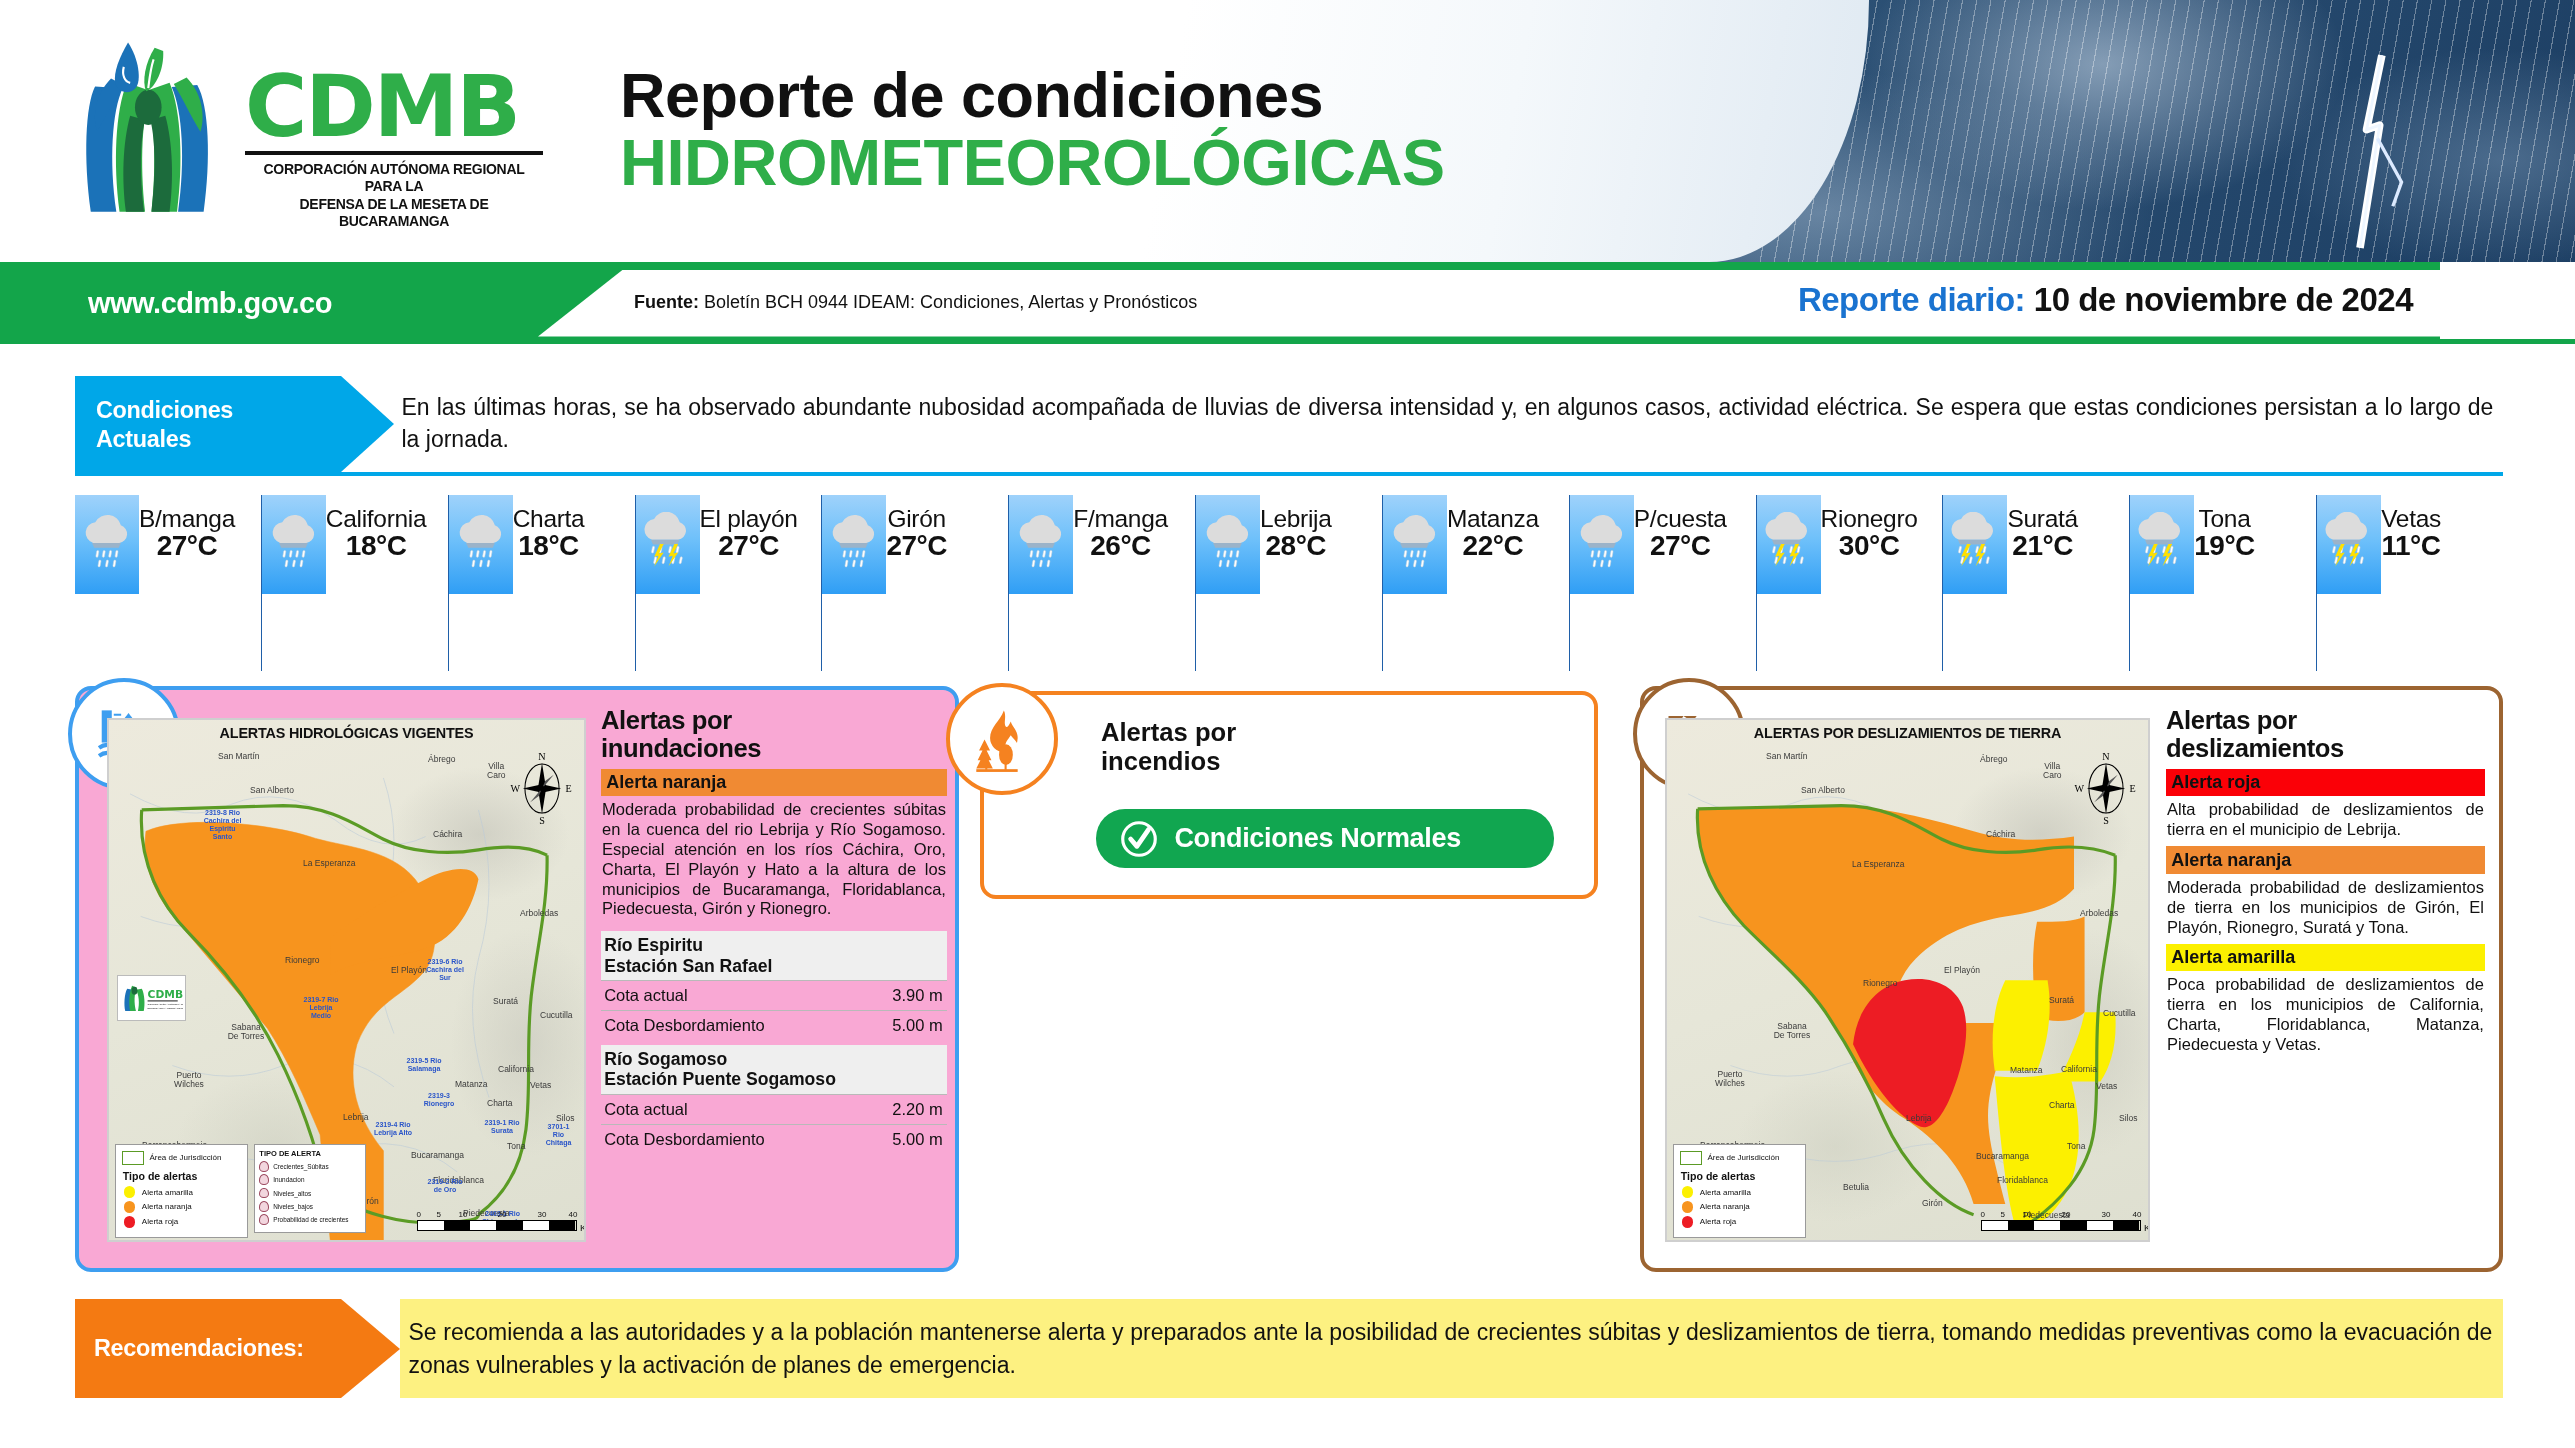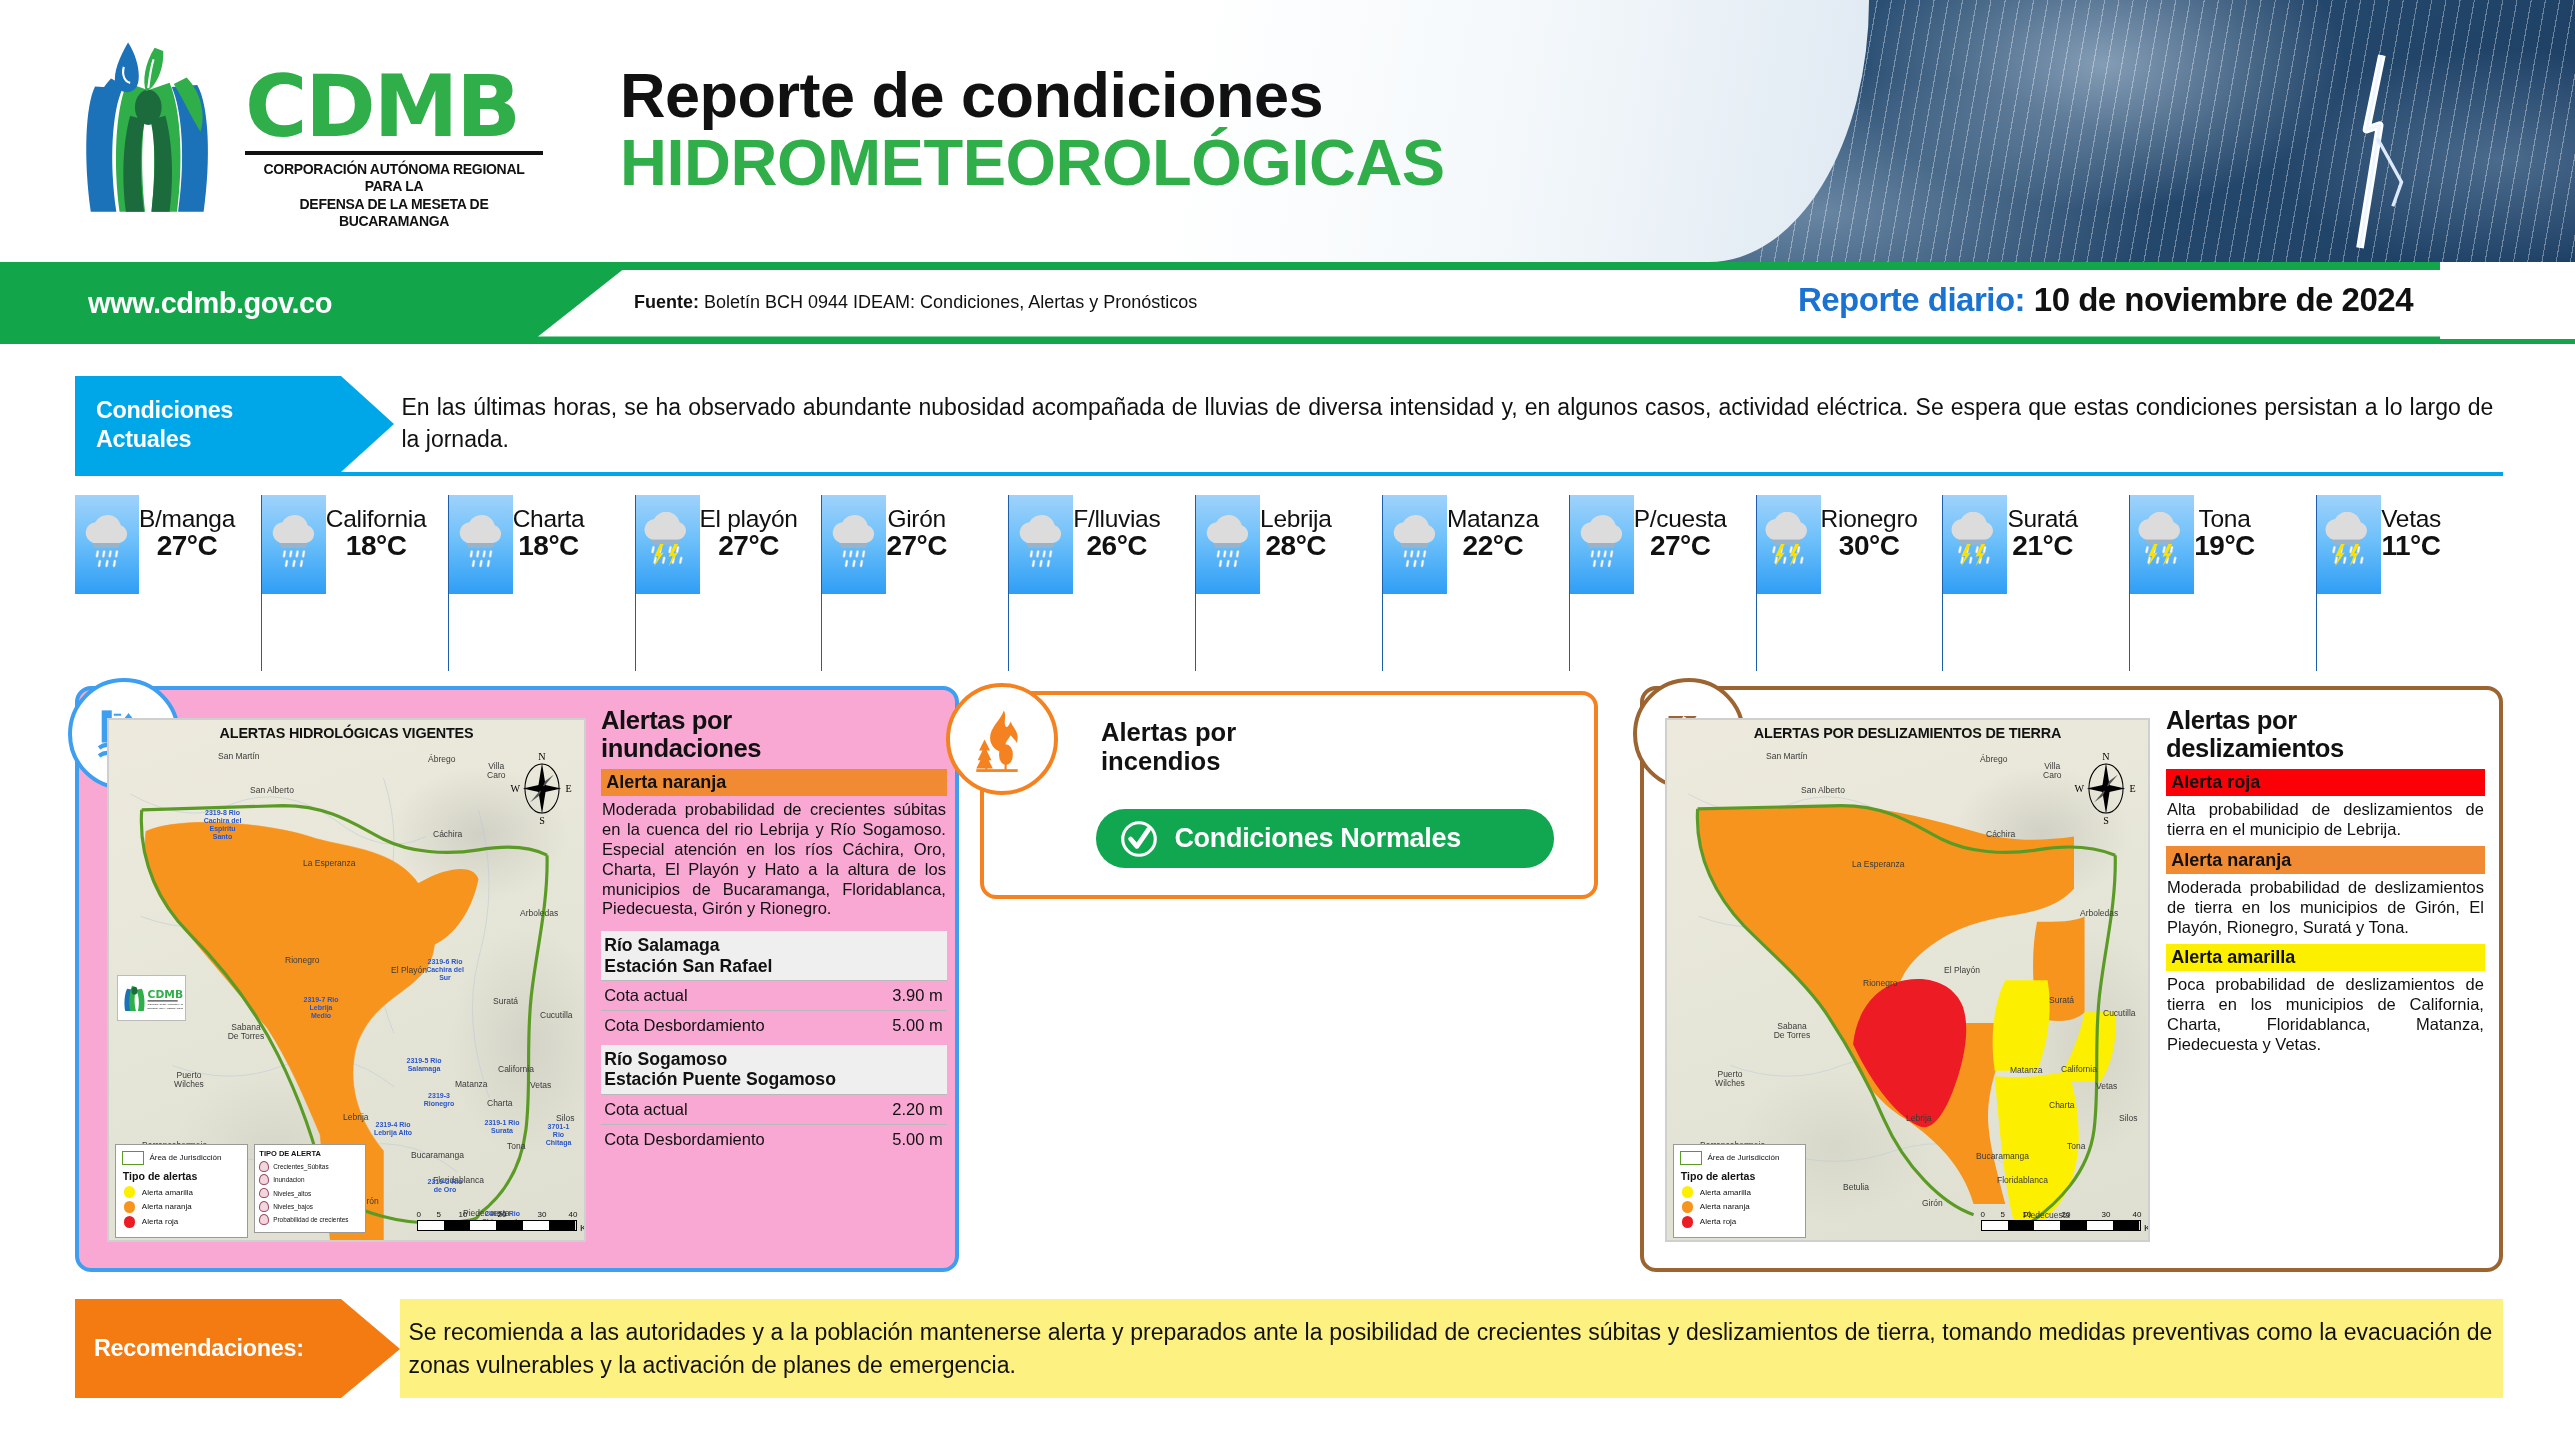--- a/index.html
+++ b/index.html
@@ -427,21 +427,21 @@
         <rect x="52" y="72" width="4" height="13" rx="2" transform="rotate(10 54 78)"></rect>
         <rect x="64" y="72" width="4" height="13" rx="2" transform="rotate(10 66 78)"></rect>
         <rect x="76" y="72" width="4" height="13" rx="2" transform="rotate(10 78 78)"></rect>
         <rect x="44" y="90" width="4" height="13" rx="2" transform="rotate(10 46 96)"></rect>
         <rect x="58" y="90" width="4" height="13" rx="2" transform="rotate(10 60 96)"></rect>
         <rect x="72" y="90" width="4" height="13" rx="2" transform="rotate(10 74 96)"></rect>
       </g>
           </svg></span>
       </div>
       <div class="temp-label">
-        <div class="temp-city">F/lluvias</div>
+        <div class="temp-city">F/manga</div>
         <div class="temp-val">26°C</div>
       </div>
     </div>
     <div class="temp-cell">
       <div class="temp-sky">
         <span><svg viewBox="0 0 120 120" width="64" height="64">
       <path d="M34 58 a20 20 0 0 1 4 -39 a26 26 0 0 1 48 6 a17 17 0 0 1 -3 33 Z" fill="#dcdcdc"></path>
       <path d="M32 58 h54 l-4 9 h-46 Z" fill="#9bb3c9"></path>
       <g fill="#ffffff" stroke="#c9d4de" stroke-width="1">
         <rect x="40" y="72" width="4" height="13" rx="2" transform="rotate(10 42 78)"></rect>
@@ -778,21 +778,21 @@
   <div class="p-text flood-text">
     <div class="p-head">
       <div>Alertas por</div>
       <div>inundaciones</div>
     </div>
     <div class="alert-bar orange">Alerta naranja</div>
     <div class="alert-body">Moderada probabilidad de crecientes súbitas en la cuenca del rio Lebrija y Río Sogamoso. Especial atención en los ríos Cáchira, Oro, Charta, El Playón y Hato a la altura de los municipios de Bucaramanga, Floridablanca, Piedecuesta, Girón y Rionegro.</div>
 
     <div class="station">
       <div class="station-head">
-        <div>Río Salamaga</div>
+        <div>Río Espiritu</div>
         <div>Estación San Rafael</div>
       </div>
       <div class="station-row">
         <span>Cota actual</span>
         <span>3.90 m</span>
       </div>
       <div class="station-row">
         <span>Cota Desbordamiento</span>
         <span>5.00 m</span>
       </div>

